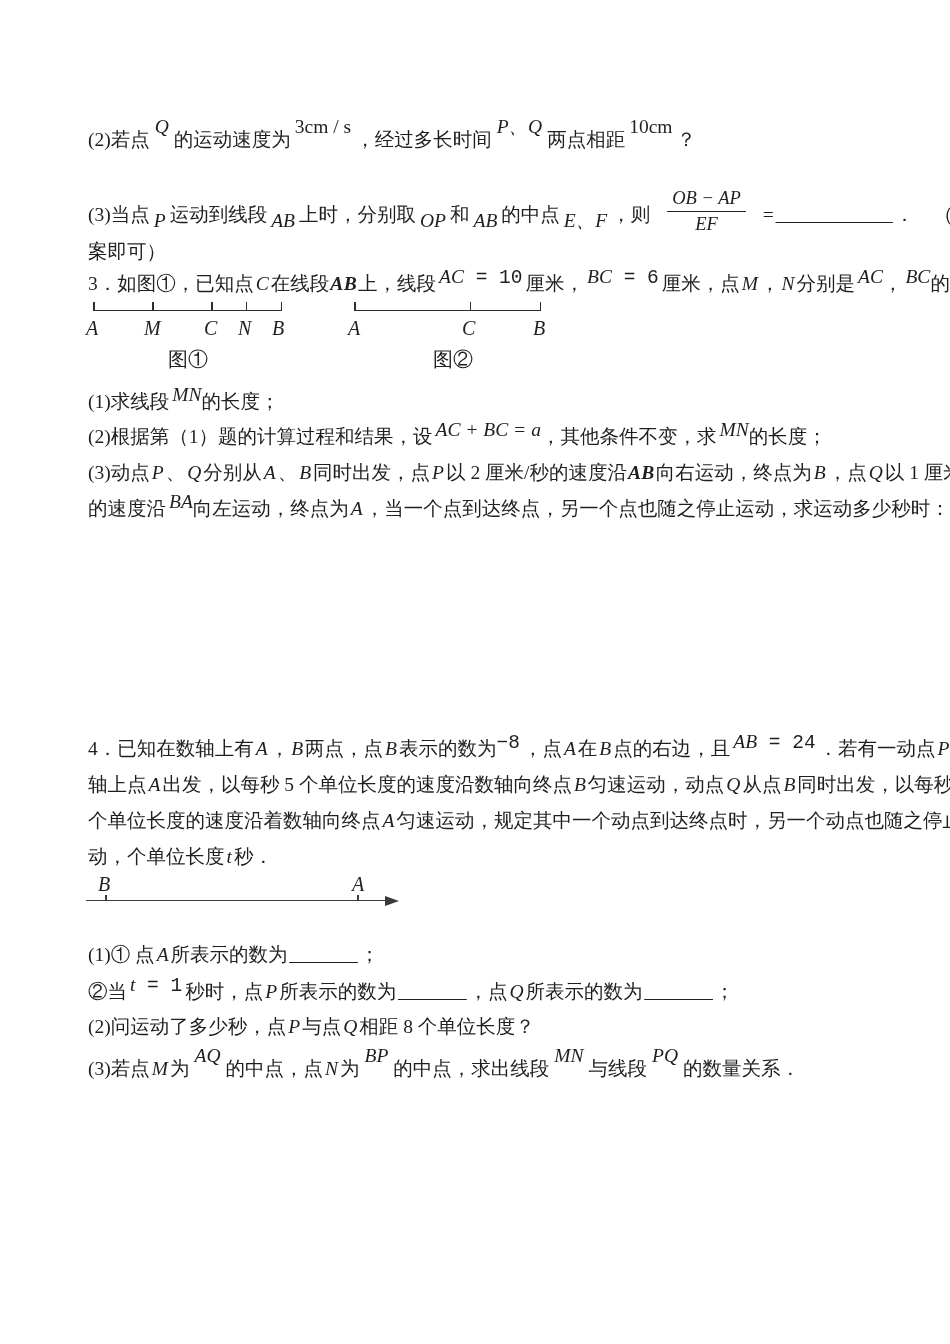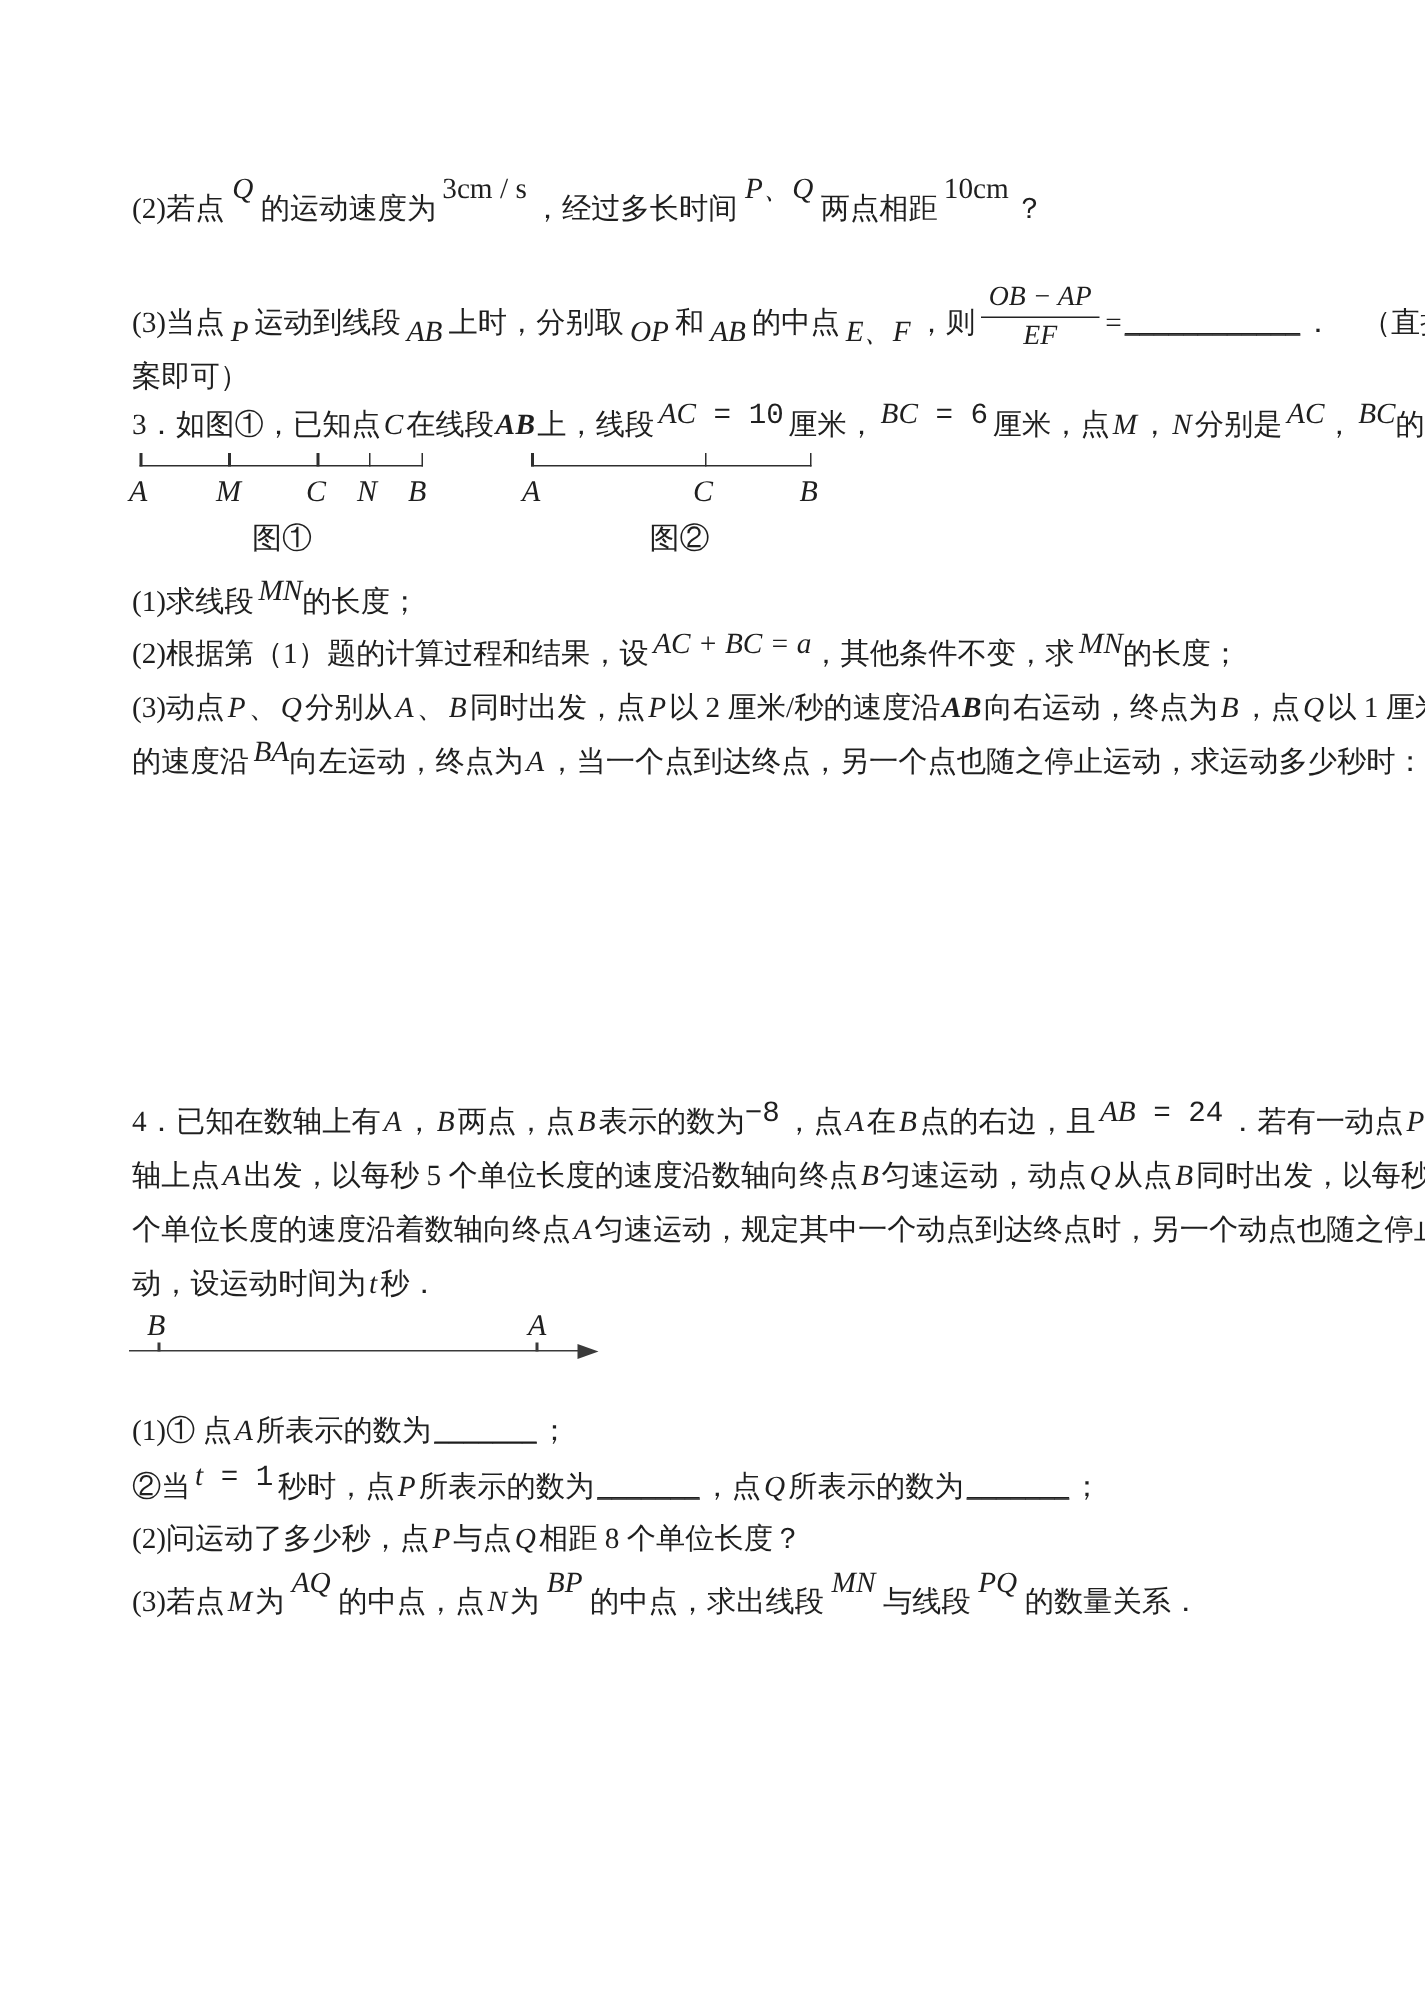--- a/index.html
+++ b/index.html
@@ -32,21 +32,21 @@
   
   .frac {
     display: inline-block;
     vertical-align: middle;
     position: relative;
     top: -5px;
     text-align: center;
     font-style: italic;
     font-size: 18.5px;
     line-height: 1.15;
-    margin: 0 4px;
+    margin: 0 17px;
   }
   .frac .num { display: block; padding: 0 5px 2px; border-bottom: 1.5px solid #222; }
   .frac .den { display: block; padding-top: 2px; }
   
   .fig-hline { position: absolute; height: 0; border-top: 1.6px solid #2e2e2e; }
   .fig-tick  { position: absolute; width: 1.6px; background: #2e2e2e; }
   .fig-label { position: absolute; font-style: italic; font-size: 20px; line-height: 20px; }
   .fig-caption { position: absolute; font-size: 20px; line-height: 22px; }
   .nl-arrow {
     position: absolute;
@@ -90,21 +90,21 @@
   <span class="fig-caption" style="left:433px; top:348px;">图②</span>
 
   <div class="line" style="top:390px"><span class="seg-t">(1)求线段</span><span class="seg-r">MN</span><span class="seg-t">的长度；</span></div>
   <div class="line" style="top:425px"><span class="seg-t">(2)根据第（1）题的计算过程和结果，设</span><span class="seg-r">AC + BC = a</span><span class="seg-t">，其他条件不变，求</span><span class="seg-r">MN</span><span class="seg-t">的长度；</span></div>
   <div class="line" style="top:461px"><span class="seg-t">(3)动点</span><span class="seg-i">P</span><span class="seg-t">、</span><span class="seg-i">Q</span><span class="seg-t">分别从</span><span class="seg-i">A</span><span class="seg-t">、</span><span class="seg-i">B</span><span class="seg-t">同时出发，点</span><span class="seg-i">P</span><span class="seg-t">以 2 厘米/秒的速度沿</span><span class="seg-bi">AB</span><span class="seg-t">向右运动，终点为</span><span class="seg-i">B</span><span class="seg-t">，点</span><span class="seg-i">Q</span><span class="seg-t">以 1 厘米/秒</span></div>
   <div class="line" style="top:497px"><span class="seg-t">的速度沿</span><span class="seg-r">BA</span><span class="seg-t">向左运动，终点为</span><span class="seg-i">A</span><span class="seg-t">，当一个点到达终点，另一个点也随之停止运动，求运动多少秒时：</span></div>
 
   <div class="line" style="top:737px"><span class="seg-t">4．已知在数轴上有</span><span class="seg-i">A</span><span class="seg-t">，</span><span class="seg-i">B</span><span class="seg-t">两点，点</span><span class="seg-i">B</span><span class="seg-t">表示的数为</span><span class="seg-rn">−8</span><span class="seg-t">，点</span><span class="seg-i">A</span><span class="seg-t">在</span><span class="seg-i">B</span><span class="seg-t">点的右边，且</span><span class="seg-r">AB</span><span class="seg-rn"> = 24</span><span class="seg-t">．若有一动点</span><span class="seg-i">P</span><span class="seg-t">从数</span></div>
   <div class="line" style="top:773px"><span class="seg-t">轴上点</span><span class="seg-i">A</span><span class="seg-t">出发，以每秒 5 个单位长度的速度沿数轴向终点</span><span class="seg-i">B</span><span class="seg-t">匀速运动，动点</span><span class="seg-i">Q</span><span class="seg-t">从点</span><span class="seg-i">B</span><span class="seg-t">同时出发，以每秒 3</span></div>
   <div class="line" style="top:809px"><span class="seg-t">个单位长度的速度沿着数轴向终点</span><span class="seg-i">A</span><span class="seg-t">匀速运动，规定其中一个动点到达终点时，另一个动点也随之停止运</span></div>
-  <div class="line" style="top:845px"><span class="seg-t">动，设运动时间为</span><span class="seg-i">t</span><span class="seg-t">秒．</span></div>
+  <div class="line" style="top:845px"><span class="seg-t">动，个单位长度</span><span class="seg-i">t</span><span class="seg-t">秒．</span></div>
 
   <span class="fig-label" style="left:98px;  top:874px;">B</span>
   <span class="fig-label" style="left:352px; top:874px;">A</span>
   <div class="fig-hline" style="left:86px; top:900px; width:300px; border-top-width:1.8px; border-top-color:#3a3a3a;"></div>
   <div class="fig-tick" style="left:105px; top:895px; height:6px; background:#3a3a3a;"></div>
   <div class="fig-tick" style="left:357px; top:895px; height:6px; background:#3a3a3a;"></div>
   <div class="nl-arrow" style="left:385px; top:895.5px;"></div>
 
   <div class="line" style="top:943px"><span class="seg-t">(1)① 点</span><span class="seg-i">A</span><span class="seg-t">所表示的数为</span><span class="seg-u">_______</span><span class="seg-t">；</span></div>
   <div class="line" style="top:980px"><span class="seg-t">②当</span><span class="seg-r">t</span><span class="seg-rn"> = 1</span><span class="seg-t">秒时，点</span><span class="seg-i">P</span><span class="seg-t">所表示的数为</span><span class="seg-u">_______</span><span class="seg-t">，点</span><span class="seg-i">Q</span><span class="seg-t">所表示的数为</span><span class="seg-u">_______</span><span class="seg-t">；</span></div>

